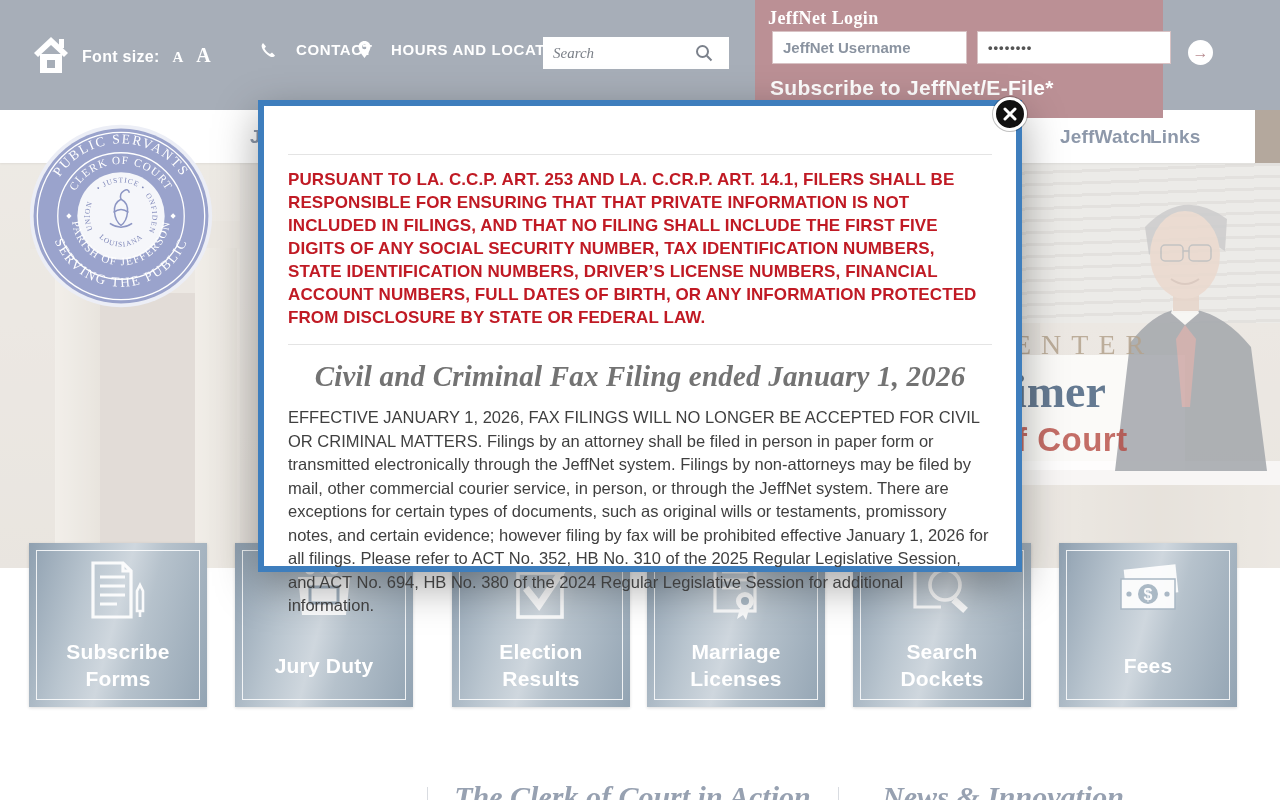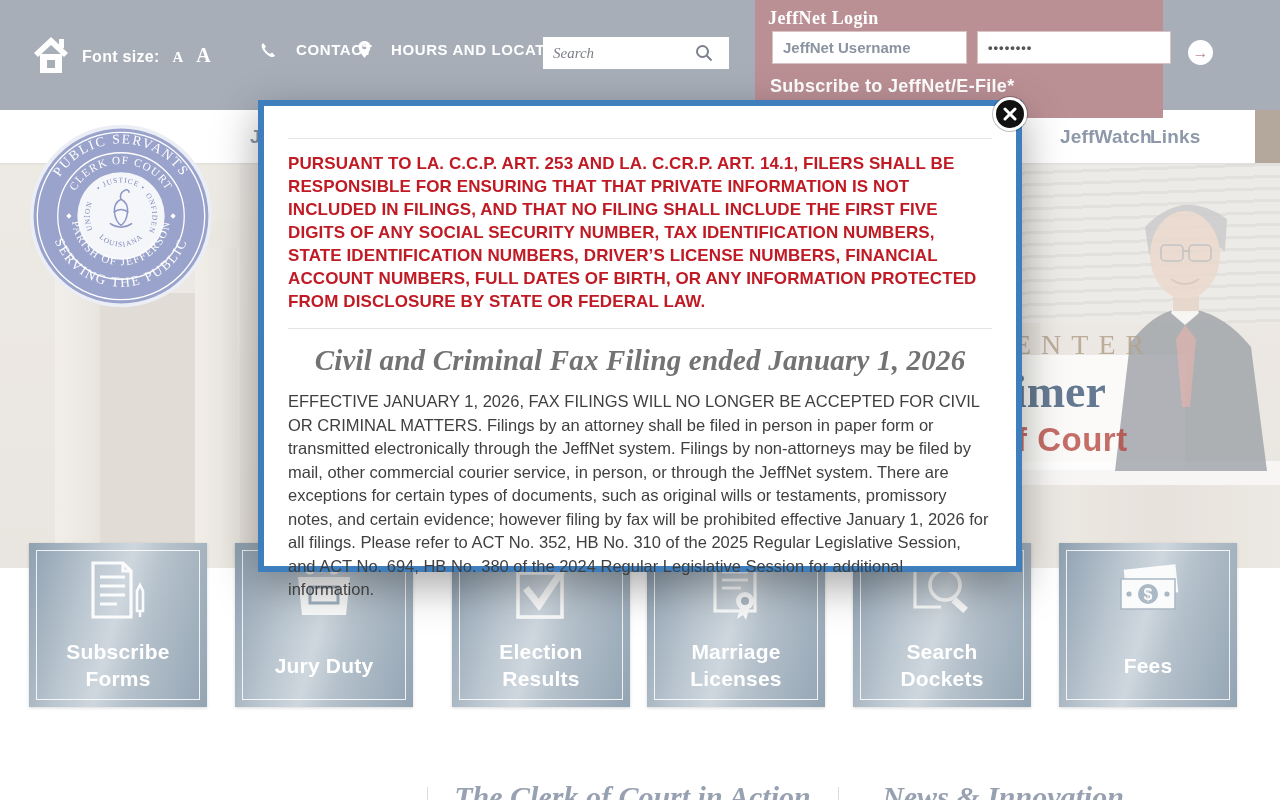--- a/index.html
+++ b/index.html
@@ -24,21 +24,21 @@
   .search-icon { margin-left:2px; cursor:pointer; }
 
   
   .jeffnet { position:absolute; left:755px; top:0; width:408px; height:118px; background:#bb9095; z-index:7; }
   .jeffnet-title { position:absolute; left:13px; top:8px; color:#fff; font-family:"Liberation Serif", serif; font-weight:bold; font-size:18px; letter-spacing:.4px; }
   .jn-input { position:absolute; top:31px; height:33px; background:#fff; border:1px solid #d8c2c4; font-weight:bold; font-size:15px; color:#6d7683; padding:0 10px; outline:none; font-family:Liberation Sans, sans-serif; }
   .jn-input::placeholder { color:#8a93a0; font-weight:bold; }
   .jn-user { left:17px; width:195px; }
   .jn-pass { left:222px; width:194px; color:#555; letter-spacing:1px; font-size:13px; display:flex; align-items:center; }
   .jn-go { position:absolute; left:433px; top:40px; width:25px; height:25px; border-radius:50%; background:#fff; border:0; color:#b98d92; font-size:16px; font-weight:bold; line-height:23px; text-align:center; cursor:pointer; padding:0; }
-  .jn-sub { position:absolute; left:15px; top:76px; color:#fff; font-weight:bold; font-size:18px; letter-spacing:.3px; cursor:pointer; }
+  .jn-sub { position:absolute; left:15px; top:76px; color:#fff; font-weight:bold; font-size:21px; letter-spacing:.3px; cursor:pointer; }
 
   
   .navbar { position:absolute; left:0; top:110px; width:1255px; height:53px; background:#fff; z-index:2; box-shadow:0 1px 2px rgba(0,0,0,.06); }
   .nav-item { position:absolute; top:0; line-height:53px; color:#8d98aa; font-size:19px; font-weight:600; letter-spacing:.2px; cursor:pointer; }
   .nav-partial { left:250px; }
   .nav-jeffwatch { left:1060px; }
   .nav-links { left:1150px; }
   .nav-edge { position:absolute; left:1255px; top:110px; width:25px; height:53px; background:#b4a89d; z-index:2; }
 
   
@@ -81,21 +81,21 @@
   .bottom { position:absolute; left:0; top:708px; width:1280px; height:92px; background:transparent; z-index:1; }
   .v-div { position:absolute; top:79px; width:1px; height:13px; background:#d9dce1; }
   .v-div.d1 { left:427px; } .v-div.d2 { left:838px; }
   .b-head { position:absolute; top:72px; font-family:"Liberation Serif", serif; font-style:italic; font-weight:600; font-size:30px; color:#97a1b1; text-align:center; }
   .b-left { left:427px; width:411px; }
   .b-right { left:838px; width:330px; }
 
   
   .modal { position:absolute; left:258px; top:100px; width:764px; height:472px; background:#fff;
     border:6px solid #3e7ebd; z-index:10; box-shadow:0 14px 40px rgba(0,0,0,.35); }
-  .modal-inner { padding:0 24px; }
+  .modal-inner { padding:16px 24px; }
   .m-divider { border-top:1px solid #e4e4e4; margin-top:32px; }
   .m-divider2 { border-top:1px solid #e4e4e4; margin-top:15px; }
   .m-notice { margin-top:13px; color:#c01a24; font-weight:bold; font-size:17px; line-height:23px; letter-spacing:.1px; }
   .m-heading { margin-top:15px; text-align:center; font-family:"Liberation Serif", serif; font-style:italic; font-weight:bold; font-size:29px; color:#737373; letter-spacing:.2px; }
   .m-body { margin-top:13px; color:#3f3f3f; font-size:16.5px; line-height:23.5px; }
   .m-close { position:absolute; right:-11px; top:-9px; width:34px; height:34px; border-radius:50%;
     background:#111; border:3px solid #fff; box-shadow:0 0 0 1px rgba(0,0,0,.25); cursor:pointer;
     display:flex; align-items:center; justify-content:center; padding:0; }
 </style>
 </head>

